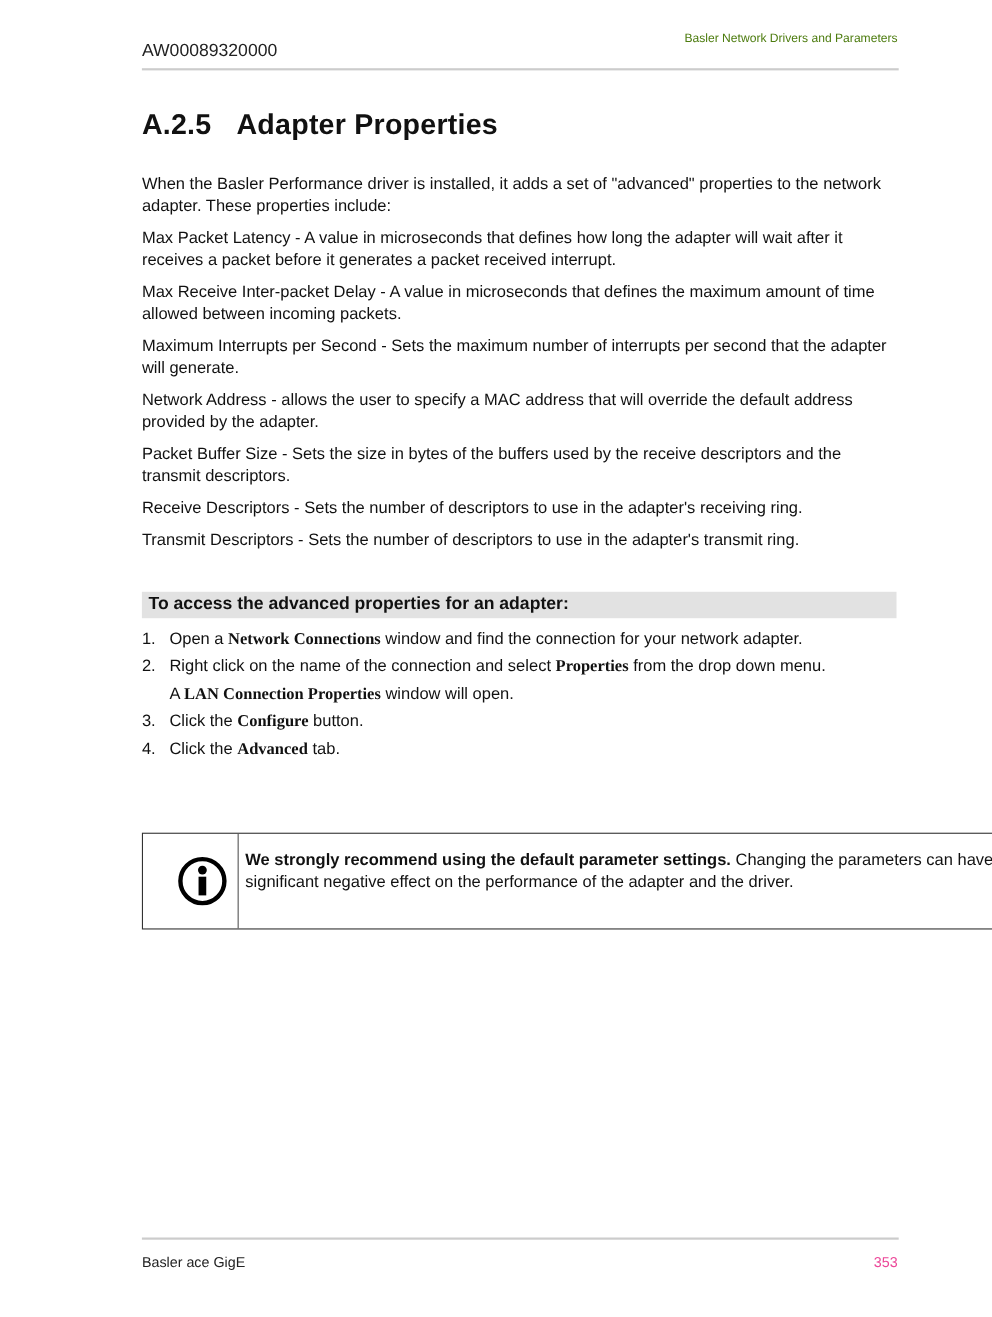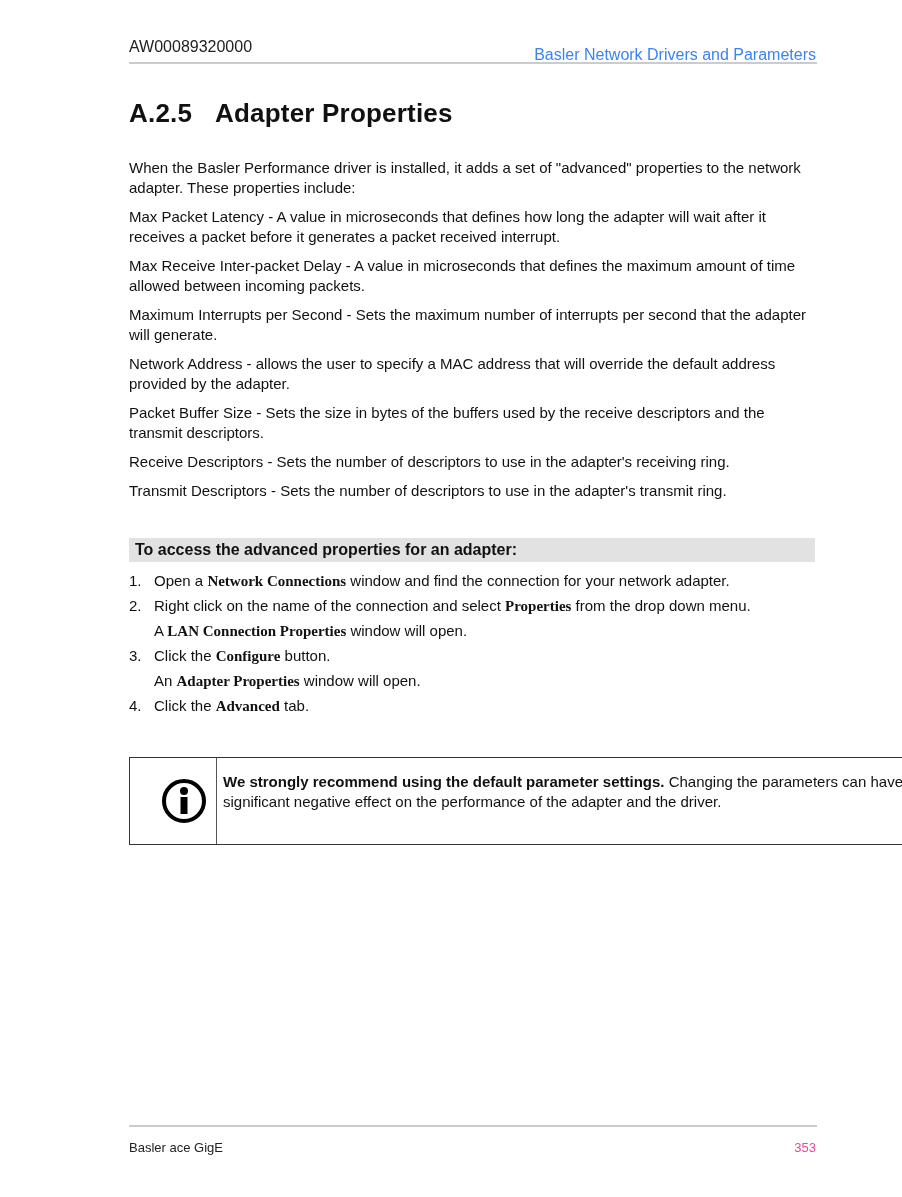--- a/index.html
+++ b/index.html
@@ -1,21 +1,21 @@
 <!DOCTYPE html>
 <html><head>
 <meta charset="utf-8">
 <style>
   html, body { margin: 0; padding: 0; background: #ffffff; }
   body {
     width: 902px; height: 1197px; position: relative; overflow: hidden;
     font-family: "Liberation Sans", sans-serif; color: #111;
   }
   .hdr-left { position: absolute; left: 129px; top: 38px; font-size: 16px; color: #222; }
-  .hdr-right { position: absolute; right: 86px; top: 46px; font-size: 16px; color: #3b82f6; }
+  .hdr-right { position: absolute; right: 86px; top: 29px; font-size: 11px; color: #4d7c0f; }
   .hdr-rule { position: absolute; left: 129px; width: 688px; top: 62px; height: 2px; background: #cccccc; }
   h1.title {
     position: absolute; left: 129px; top: 98px; margin: 0;
     font-size: 26px; font-weight: bold; letter-spacing: 0.2px;
   }
   h1.title .num { display: inline-block; width: 86px; }
   .content { position: absolute; left: 129px; top: 158px; width: 690px; font-size: 15px; line-height: 20px; }
   .content p { margin: 0 0 9px 0; }
   .prop-name { font-weight: normal; }
   .proc-heading {
@@ -66,23 +66,20 @@
   </div>
   <div class="step">
     <span class="n">2.</span><span>Right click on the name of the connection and select </span><span class="ui">Properties</span><span> from the drop down menu.</span>
   </div>
   <div class="step-note">
     <span>A </span><span class="ui">LAN Connection Properties</span><span> window will open.</span>
   </div>
   <div class="step">
     <span class="n">3.</span><span>Click the </span><span class="ui">Configure</span><span> button.</span>
   </div>
-  <div class="step-note">
-    <span>An </span><span class="ui">Adapter Properties</span><span> window will open.</span>
-  </div>
   <div class="step">
     <span class="n">4.</span><span>Click the </span><span class="ui">Advanced</span><span> tab.</span>
   </div>
 </div>
 
 <div class="note-box">
   <div class="note-icon-cell">
     <svg width="46" height="46" viewBox="0 0 46 46">
       <circle cx="23" cy="23" r="20" fill="none" stroke="#000" stroke-width="4"></circle>
       <circle cx="23" cy="13" r="4" fill="#000"></circle>

